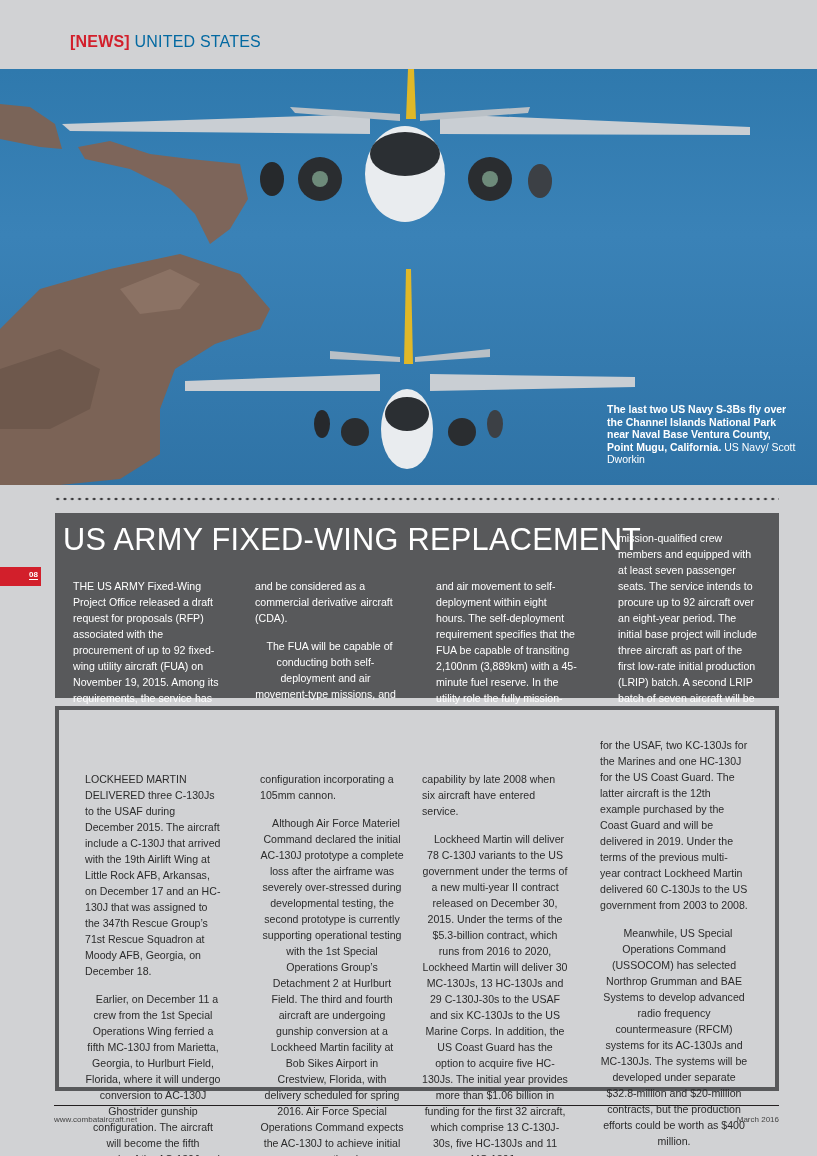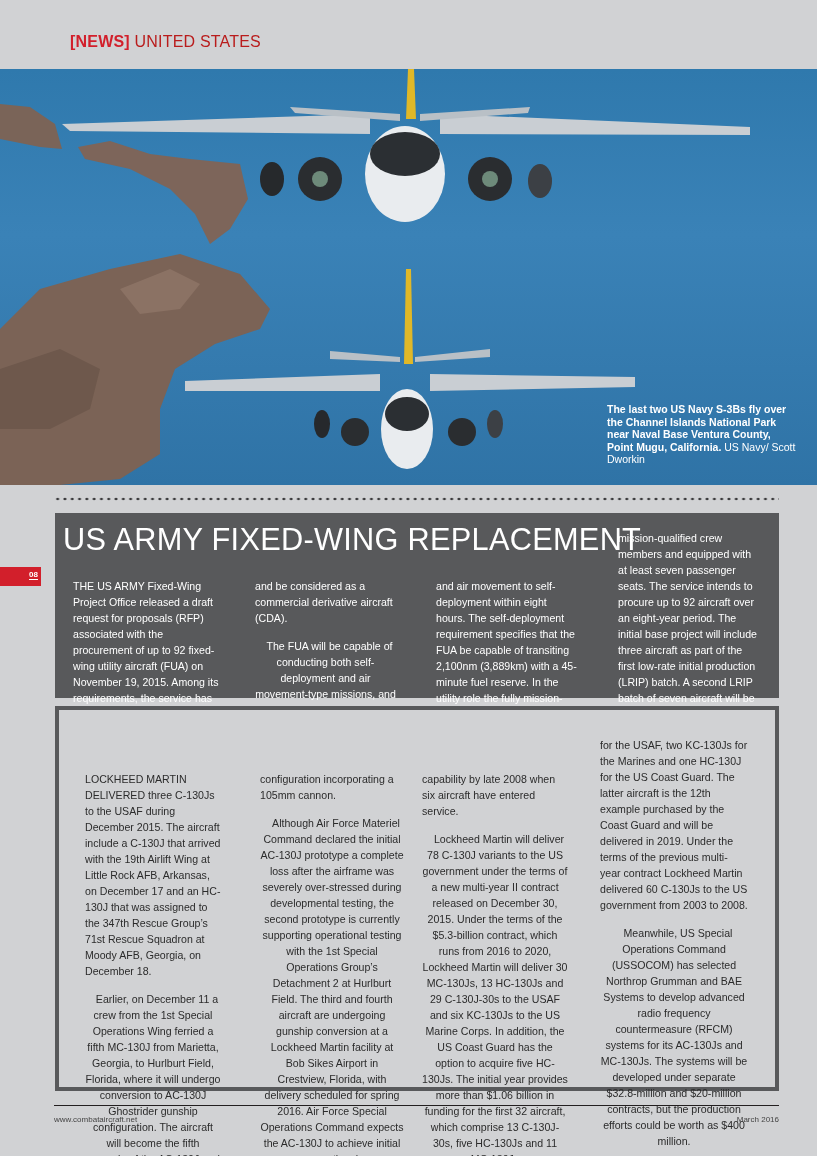--- a/index.html
+++ b/index.html
@@ -7,21 +7,21 @@
       width: 817px; height: 1156px; overflow: hidden;
       background: #d1d2d4;
       font-family: "Liberation Sans", sans-serif;
       position: relative;
     }
     .section-header {
       position: absolute; left: 54px; top: 33px;
       font-size: 16px; letter-spacing: 0.2px;
     }
     .section-header .tag { color: #d21f2b; font-weight: bold; padding-left: 16px; }
-    .section-header .region { color: #b91c1c; }
+    .section-header .region { color: #0369a1; }
 
     .photo {
       position: absolute; left: 0; top: 69px; width: 817px; height: 416px;
       overflow: hidden;
       background: linear-gradient(180deg, #2f79ad 0%, #3a82b7 40%, #2f73a6 100%);
     }
     .photo svg { position: absolute; left: 0; top: 0; }
     .caption {
       position: absolute; left: 607px; top: 403px; width: 190px;
       color: #fff; font-size: 10.5px; line-height: 12.5px;

